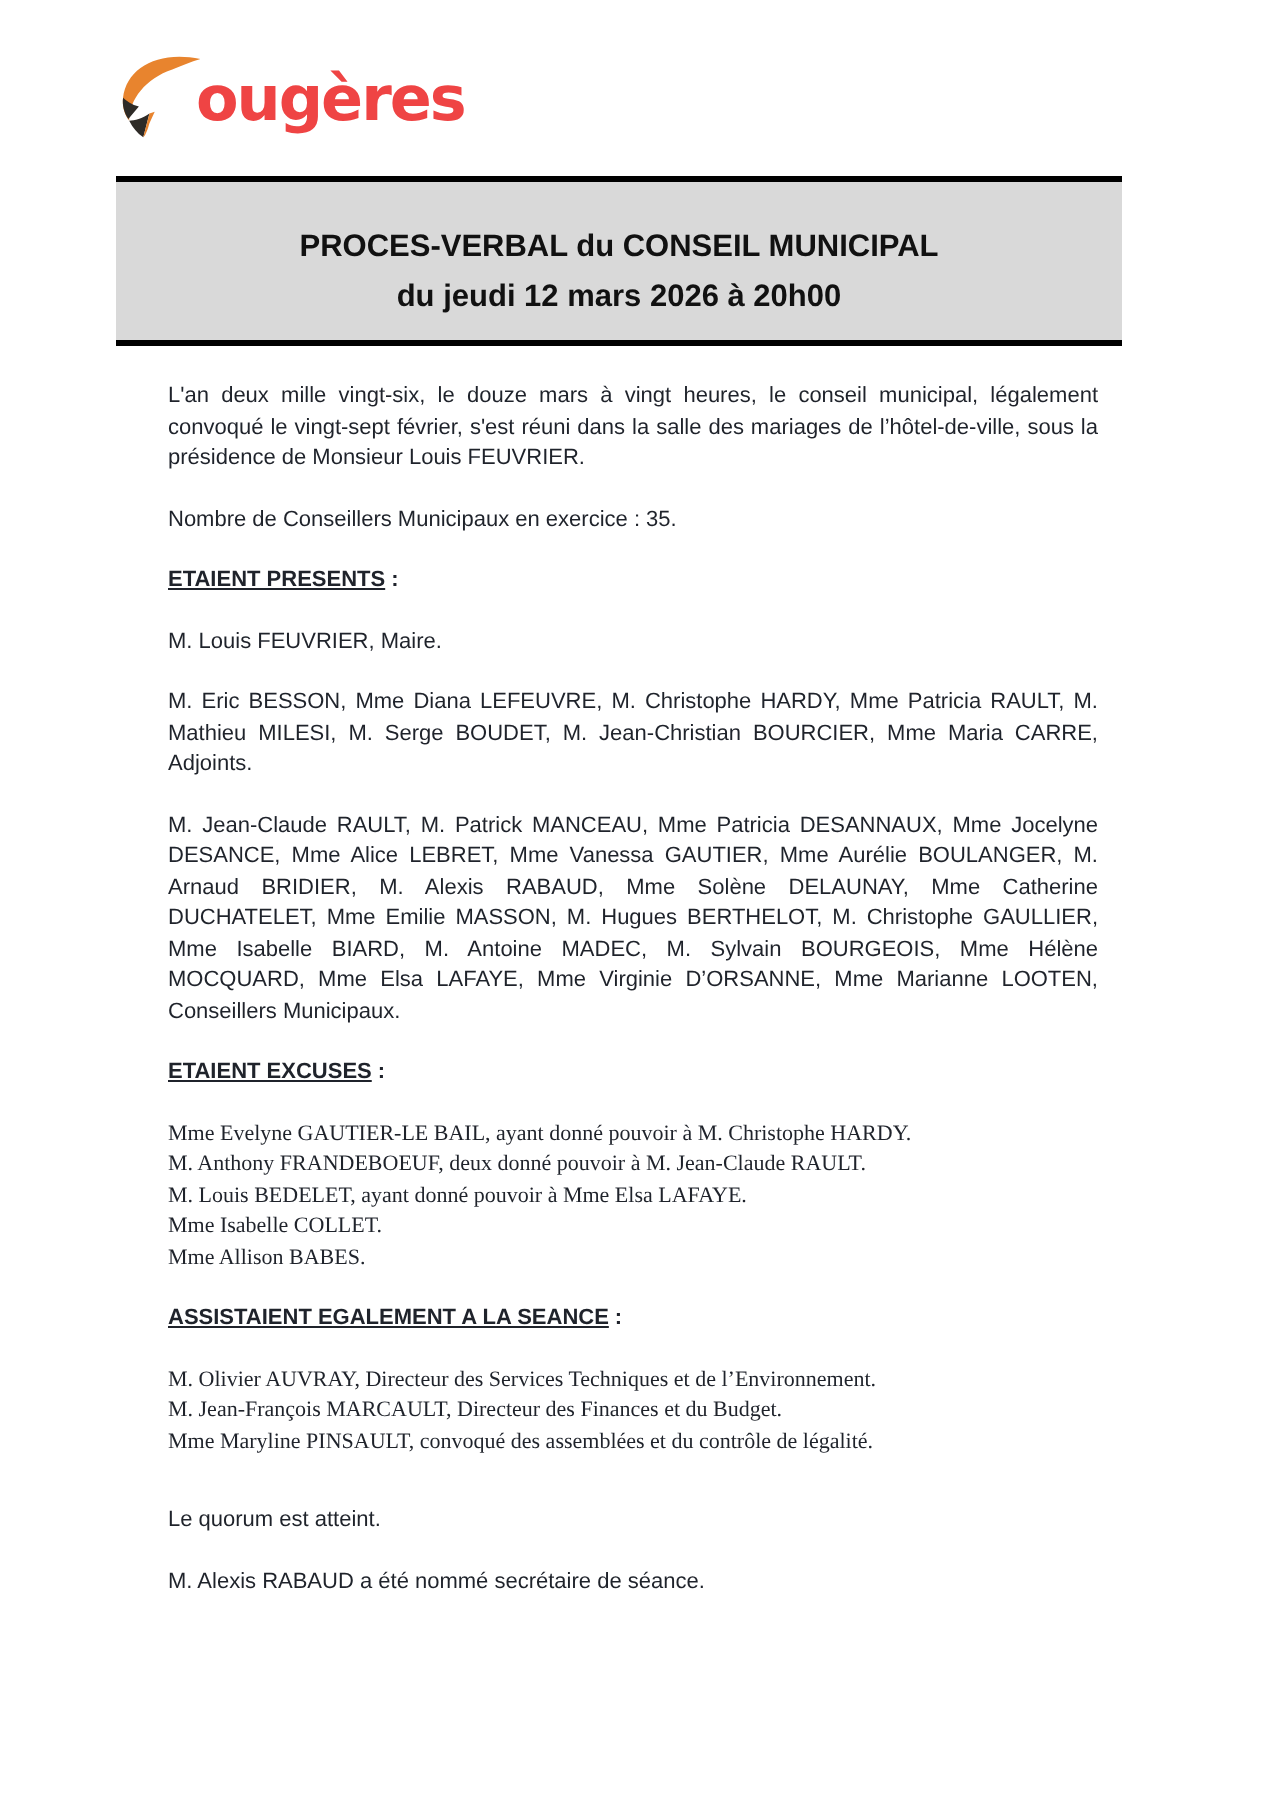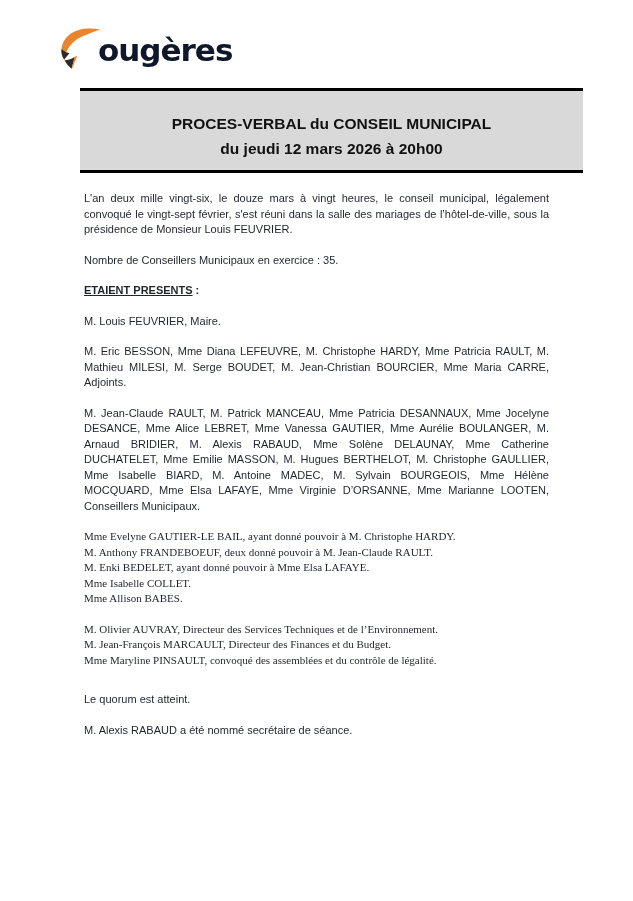--- a/index.html
+++ b/index.html
@@ -21,30 +21,30 @@
     display: flex;
     align-items: center;
     height: 48px;
   }
   .logo svg { display: block; }
   .logo-text {
     font-family: "DejaVu Sans", sans-serif;
     font-weight: 800;
     font-size: 31px;
     letter-spacing: -1px;
-    color: #0f172a;
+    color: #ef4444;
     line-height: 1;
     margin-left: -4px;
     margin-top: 4px;
   }
 
   
   .title-box {
     position: absolute;
-    left: 80px;
+    left: 58px;
     top: 88px;
     width: 503px;
     height: 85px;
     box-sizing: border-box;
     background: #d9d9d9;
     border-top: 3px solid #000000;
     border-bottom: 3px solid #000000;
     text-align: center;
     padding-top: 20px;
   }
@@ -105,29 +105,35 @@
     <div class="sect-head">
       <span class="head-u">ETAIENT PRESENTS</span><span class="head-colon">:</span>
     </div>
 
     <p>M. Louis FEUVRIER, Maire.</p>
 
     <p class="para-justify">M. Eric BESSON, Mme Diana LEFEUVRE, M. Christophe HARDY, Mme Patricia RAULT, M. Mathieu MILESI, M. Serge BOUDET, M. Jean-Christian BOURCIER, Mme Maria CARRE, Adjoints.</p>
 
     <p class="para-justify">M. Jean-Claude RAULT, M. Patrick MANCEAU, Mme Patricia DESANNAUX, Mme Jocelyne DESANCE, Mme Alice LEBRET, Mme Vanessa GAUTIER, Mme Aurélie BOULANGER, M. Arnaud BRIDIER, M. Alexis RABAUD, Mme Solène DELAUNAY, Mme Catherine DUCHATELET, Mme Emilie MASSON, M. Hugues BERTHELOT, M. Christophe GAULLIER, Mme Isabelle BIARD, M. Antoine MADEC, M. Sylvain BOURGEOIS, Mme Hélène MOCQUARD, Mme Elsa LAFAYE, Mme Virginie D’ORSANNE, Mme Marianne LOOTEN, Conseillers Municipaux.</p>
 
+    <div class="sect-head">
+      <span class="head-u">ETAIENT EXCUSES</span><span class="head-colon">:</span>
+    </div>
 
     <div class="lines">
       <p>Mme Evelyne GAUTIER-LE BAIL, ayant donné pouvoir à M. Christophe HARDY.</p>
       <p>M. Anthony FRANDEBOEUF, deux donné pouvoir à M. Jean-Claude RAULT.</p>
-      <p>M. Enki BEDELET, ayant donné pouvoir à Mme Elsa LAFAYE.</p>
+      <p>M. Louis BEDELET, ayant donné pouvoir à Mme Elsa LAFAYE.</p>
       <p>Mme Isabelle COLLET.</p>
       <p>Mme Allison BABES.</p>
     </div>
 
+    <div class="sect-head">
+      <span class="head-u">ASSISTAIENT EGALEMENT A LA SEANCE</span><span class="head-colon">:</span>
+    </div>
 
     <div class="lines">
       <p>M. Olivier AUVRAY, Directeur des Services Techniques et de l’Environnement.</p>
       <p>M. Jean-François MARCAULT, Directeur des Finances et du Budget.</p>
       <p>Mme Maryline PINSAULT, convoqué des assemblées et du contrôle de légalité.</p>
     </div>
 
     <div class="closing">
       <p>Le quorum est atteint.</p>
       <p>M. Alexis RABAUD a été nommé secrétaire de séance.</p>

